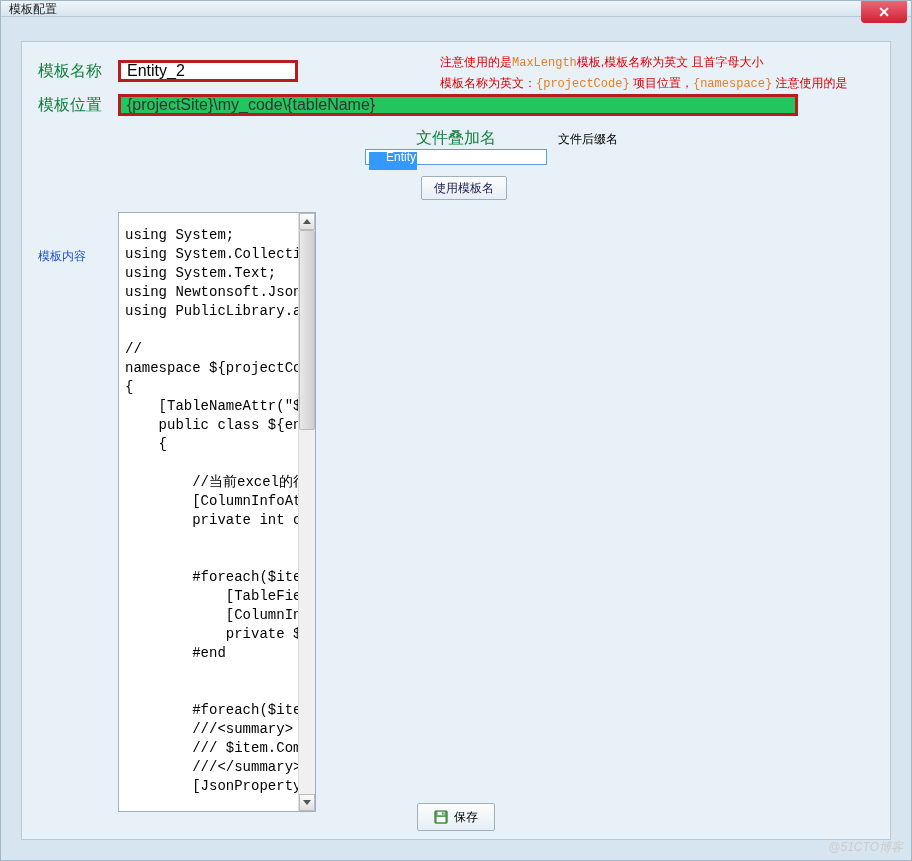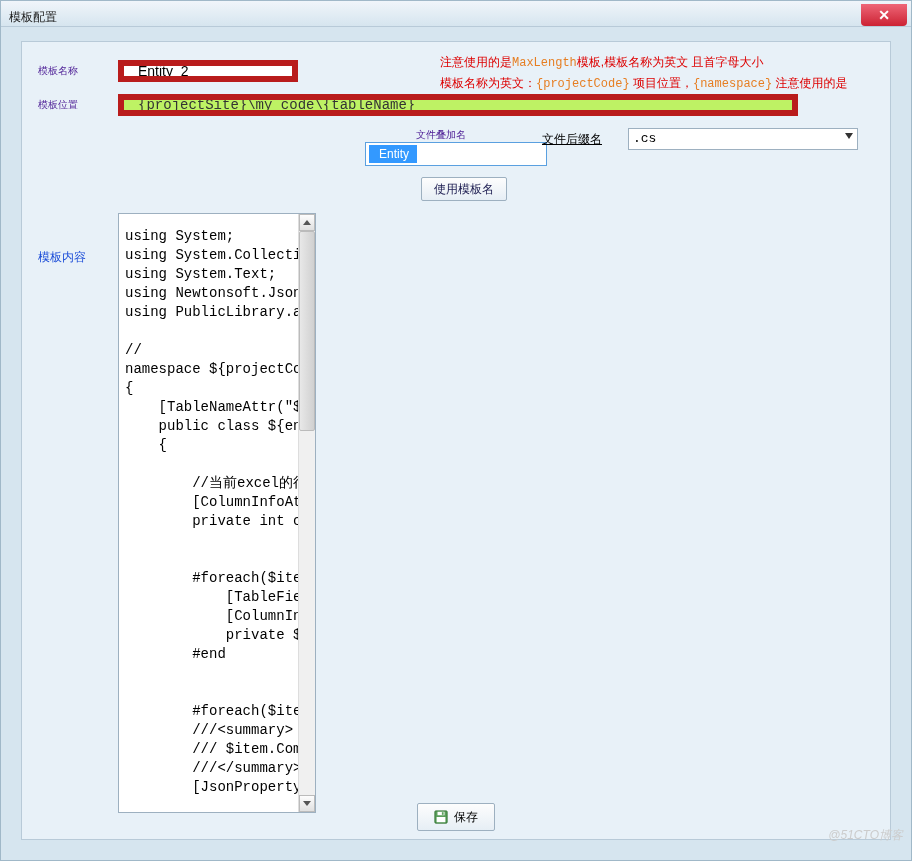--- a/index.html
+++ b/index.html
@@ -1,48 +1,48 @@
 <!DOCTYPE html>
 <html><head>
   <meta charset="utf-8">
   <style>
     * { box-sizing: border-box; margin: 0; padding: 0; }
     body { font-family: "Microsoft YaHei", SimSun, Arial, sans-serif; font-size: 12px; background: #fff; }
     .window { width: 912px; height: 861px; border: 1px solid #a0b8c8; background: #d6e5ef; position: relative; }
-    .titlebar { height: 26px; background: linear-gradient(#f0f5fa,#d6e5ef); display: flex; align-items: flex-end; justify-content: space-between; padding: 0 0 0 8px; border-bottom: 1px solid #b8cad8; }
+    .titlebar { height: 16px; background: linear-gradient(#f0f5fa,#d6e5ef); display: flex; align-items: flex-start; justify-content: space-between; padding: 0 0 0 8px; border-bottom: 1px solid #b8cad8; }
     .titlebar-text { font-size: 12px; color: #222; }
     .close-btn { width: 46px; height: 22px; background: linear-gradient(#e67,#c23); color: #fff; display: flex; align-items: center; justify-content: center; border-radius: 0 0 4px 4px; margin-right: 4px; cursor: pointer; font-weight: bold; font-size: 14px; }
     .content-panel { position: absolute; left: 20px; top: 40px; right: 20px; bottom: 20px; background: #e8f1f8; border: 1px solid #b8cad8; padding: 18px 16px 50px 16px; }
     .row { display: flex; align-items: center; margin-bottom: 12px; position: relative; }
-    .label { width: 80px; color: #4c1d95; font-size: 10px; }
-    .text-input { border: 6px solid #b91c1c; background: #fff; height: 22px; padding: 2px 14px; font-size: 14px; }
+    .label { width: 80px; color: #15803d; font-size: 16px; }
+    .text-input { border: 3px solid #b91c1c; background: #fff; height: 22px; padding: 2px 6px; font-size: 16px; }
     .text-input.w180 { width: 180px; }
-    .text-input.readonly { background: #bef264; width: 680px; font-family: Liberation Mono, monospace; color: #333; }
+    .text-input.readonly { background: #22c55e; width: 680px; font-family: Liberation Sans, sans-serif; color: #333; }
     .highlight-wrap { position: relative; display: inline-block; }
     .highlight-bg { position: absolute; left: 3px; top: 2px; height: 18px; background: #3399ff; z-index: 0; }
-    .highlight-text { position: relative; z-index: 1; color: #fff; background: transparent; border: none; height: 22px; padding: 2px 13px; font-size: 12px; width: 180px; font-family: inherit; }
+    .highlight-text { position: relative; z-index: 1; color: #fff; background: transparent; border: none; height: 14px; padding: 2px 20px; font-size: 12px; width: 180px; font-family: inherit; }
     .highlight-border { border: 1px solid #5aa0e0; display: inline-block; background: #fff; }
     .btn { border: 1px solid #9db0c0; background: linear-gradient(#fdfdfd,#e6eef5); height: 24px; padding: 0 12px; font-size: 12px; cursor: pointer; border-radius: 2px; margin-left: 16px; color: #225; margin-top: 11px; }
     .notes { position: absolute; left: 418px; top: 10px; color: #d00; font-size: 12px; line-height: 20px; }
     .notes .orange { color: #e67e22; font-family: "Courier New", monospace; }
-    .ext-label { position: absolute; left: 504px; top: 3px; font-size: 12px; text-decoration: underline; }
+    .ext-label { position: absolute; left: 520px; top: 3px; font-size: 12px; }
     .ext-select { position: absolute; left: 590px; top: 0; width: 230px; height: 22px; border: 1px solid #9db0c0; background: #fff; font-family: "Courier New", monospace; font-size: 13px; padding: 2px 4px; }
     .dropdown-arrow { position: absolute; right: 4px; top: 4px; border-left: 4px solid transparent; border-right: 4px solid transparent; border-top: 6px solid #333; }
     .code-label { position: absolute; left: 0; top: 36px; width: 80px; color: #1d4ed8; font-size: 12px; }
     .code-area-wrap { margin-left: 80px; position: relative; height: 600px; }
     .code-area { width: 100%; height: 600px; border: 1px solid #9db0c0; background: #fff; font-family: "Courier New", SimSun, monospace; font-size: 14px; padding: 13px 6px; resize: none; white-space: pre; overflow: auto; line-height: 19px; color: #000; }
     .scrollbar-track { position: absolute; right: 1px; top: 1px; bottom: 1px; width: 17px; background: #f0f0f0; border-left: 1px solid #ddd; }
     .scrollbar-btn { height: 17px; background: linear-gradient(#fdfdfd,#e0e0e0); border: 1px solid #bbb; display: flex; align-items: center; justify-content: center; }
     .scrollbar-thumb { position: absolute; top: 17px; left: 0; right: 0; height: 200px; background: linear-gradient(90deg,#e8e8e8,#d0d0d0); border: 1px solid #bbb; border-radius: 2px; }
     .tri-up { border-left: 4px solid transparent; border-right: 4px solid transparent; border-bottom: 5px solid #555; }
     .tri-down { border-left: 4px solid transparent; border-right: 4px solid transparent; border-top: 5px solid #555; }
     .save-row { position: absolute; bottom: 8px; left: 0; right: 0; display: flex; justify-content: center; }
     .save-btn { border: 1px solid #9db0c0; background: linear-gradient(#fdfdfd,#e6eef5); height: 28px; padding: 0 16px; font-size: 12px; cursor: pointer; border-radius: 2px; display: flex; align-items: center; gap: 6px; }
     .disk-icon { width: 14px; height: 14px; display: inline-block; }
-    .watermark { position: absolute; right: 8px; bottom: 16px; color: #ccc; font-size: 12px; font-style: italic; }
+    .watermark { position: absolute; right: 8px; bottom: 4px; color: #ccc; font-size: 12px; font-style: italic; }
     .row3 { position: relative; flex-direction: column; }
   </style>
 </head>
 <body>
 
 <div class="window">
   <div class="titlebar">
     <span class="titlebar-text">模板配置</span>
     <div class="close-btn">
       <span>✕</span>
@@ -74,24 +74,20 @@
       <span class="label">文件叠加名</span>
       <span class="highlight-border">
         <span class="highlight-wrap">
           <span class="highlight-bg" style="width:48px"></span>
           <input class="highlight-text" type="text" value="Entity" style="">
         </span>
       </span>
       <button class="btn">使用模板名</button>
 
       <span class="ext-label">文件后缀名</span>
-      <div class="ext-select">
-        <span>.cs</span>
-        <span class="dropdown-arrow"></span>
-      </div>
     </div>
 
     <div class="row" style="align-items:flex-start; margin-bottom:0; position:relative;">
       <span class="label code-label">模板内容</span>
       <div class="code-area-wrap">
         <textarea class="code-area" spellcheck="false" style="">using System;
 using System.Collections.Generic;
 using System.Text;
 using Newtonsoft.Json;
 using PublicLibrary.attr;

